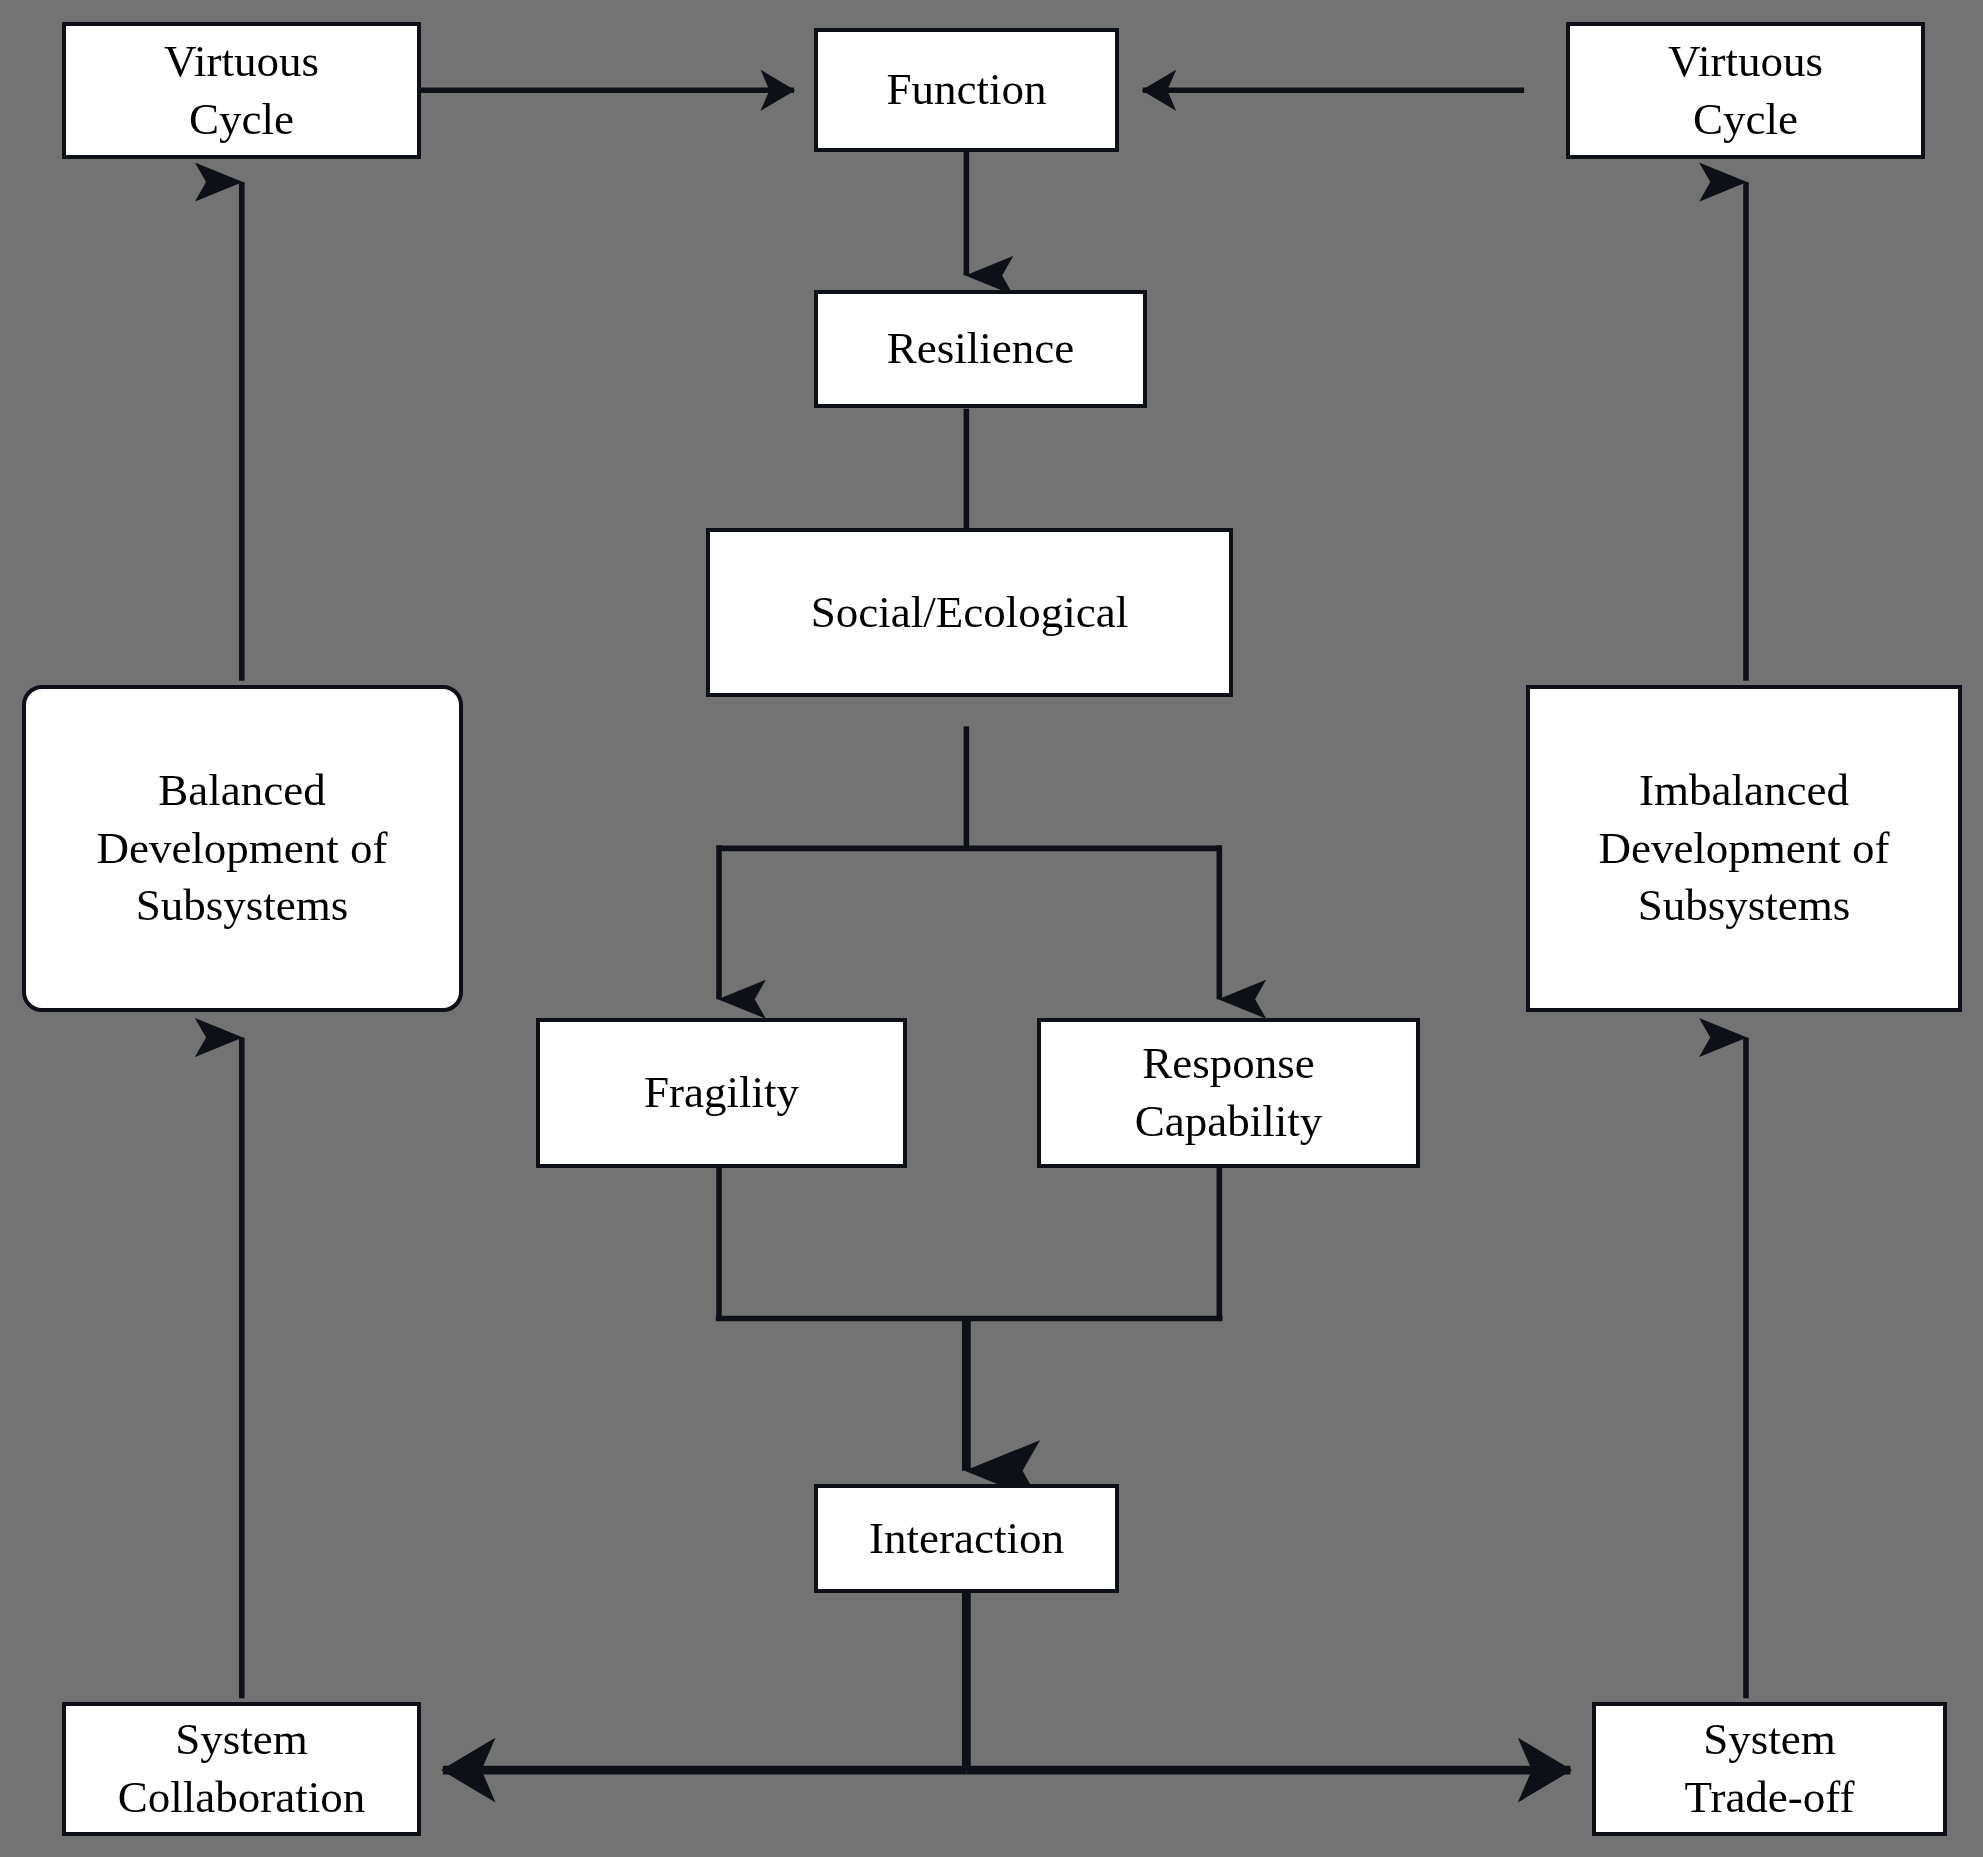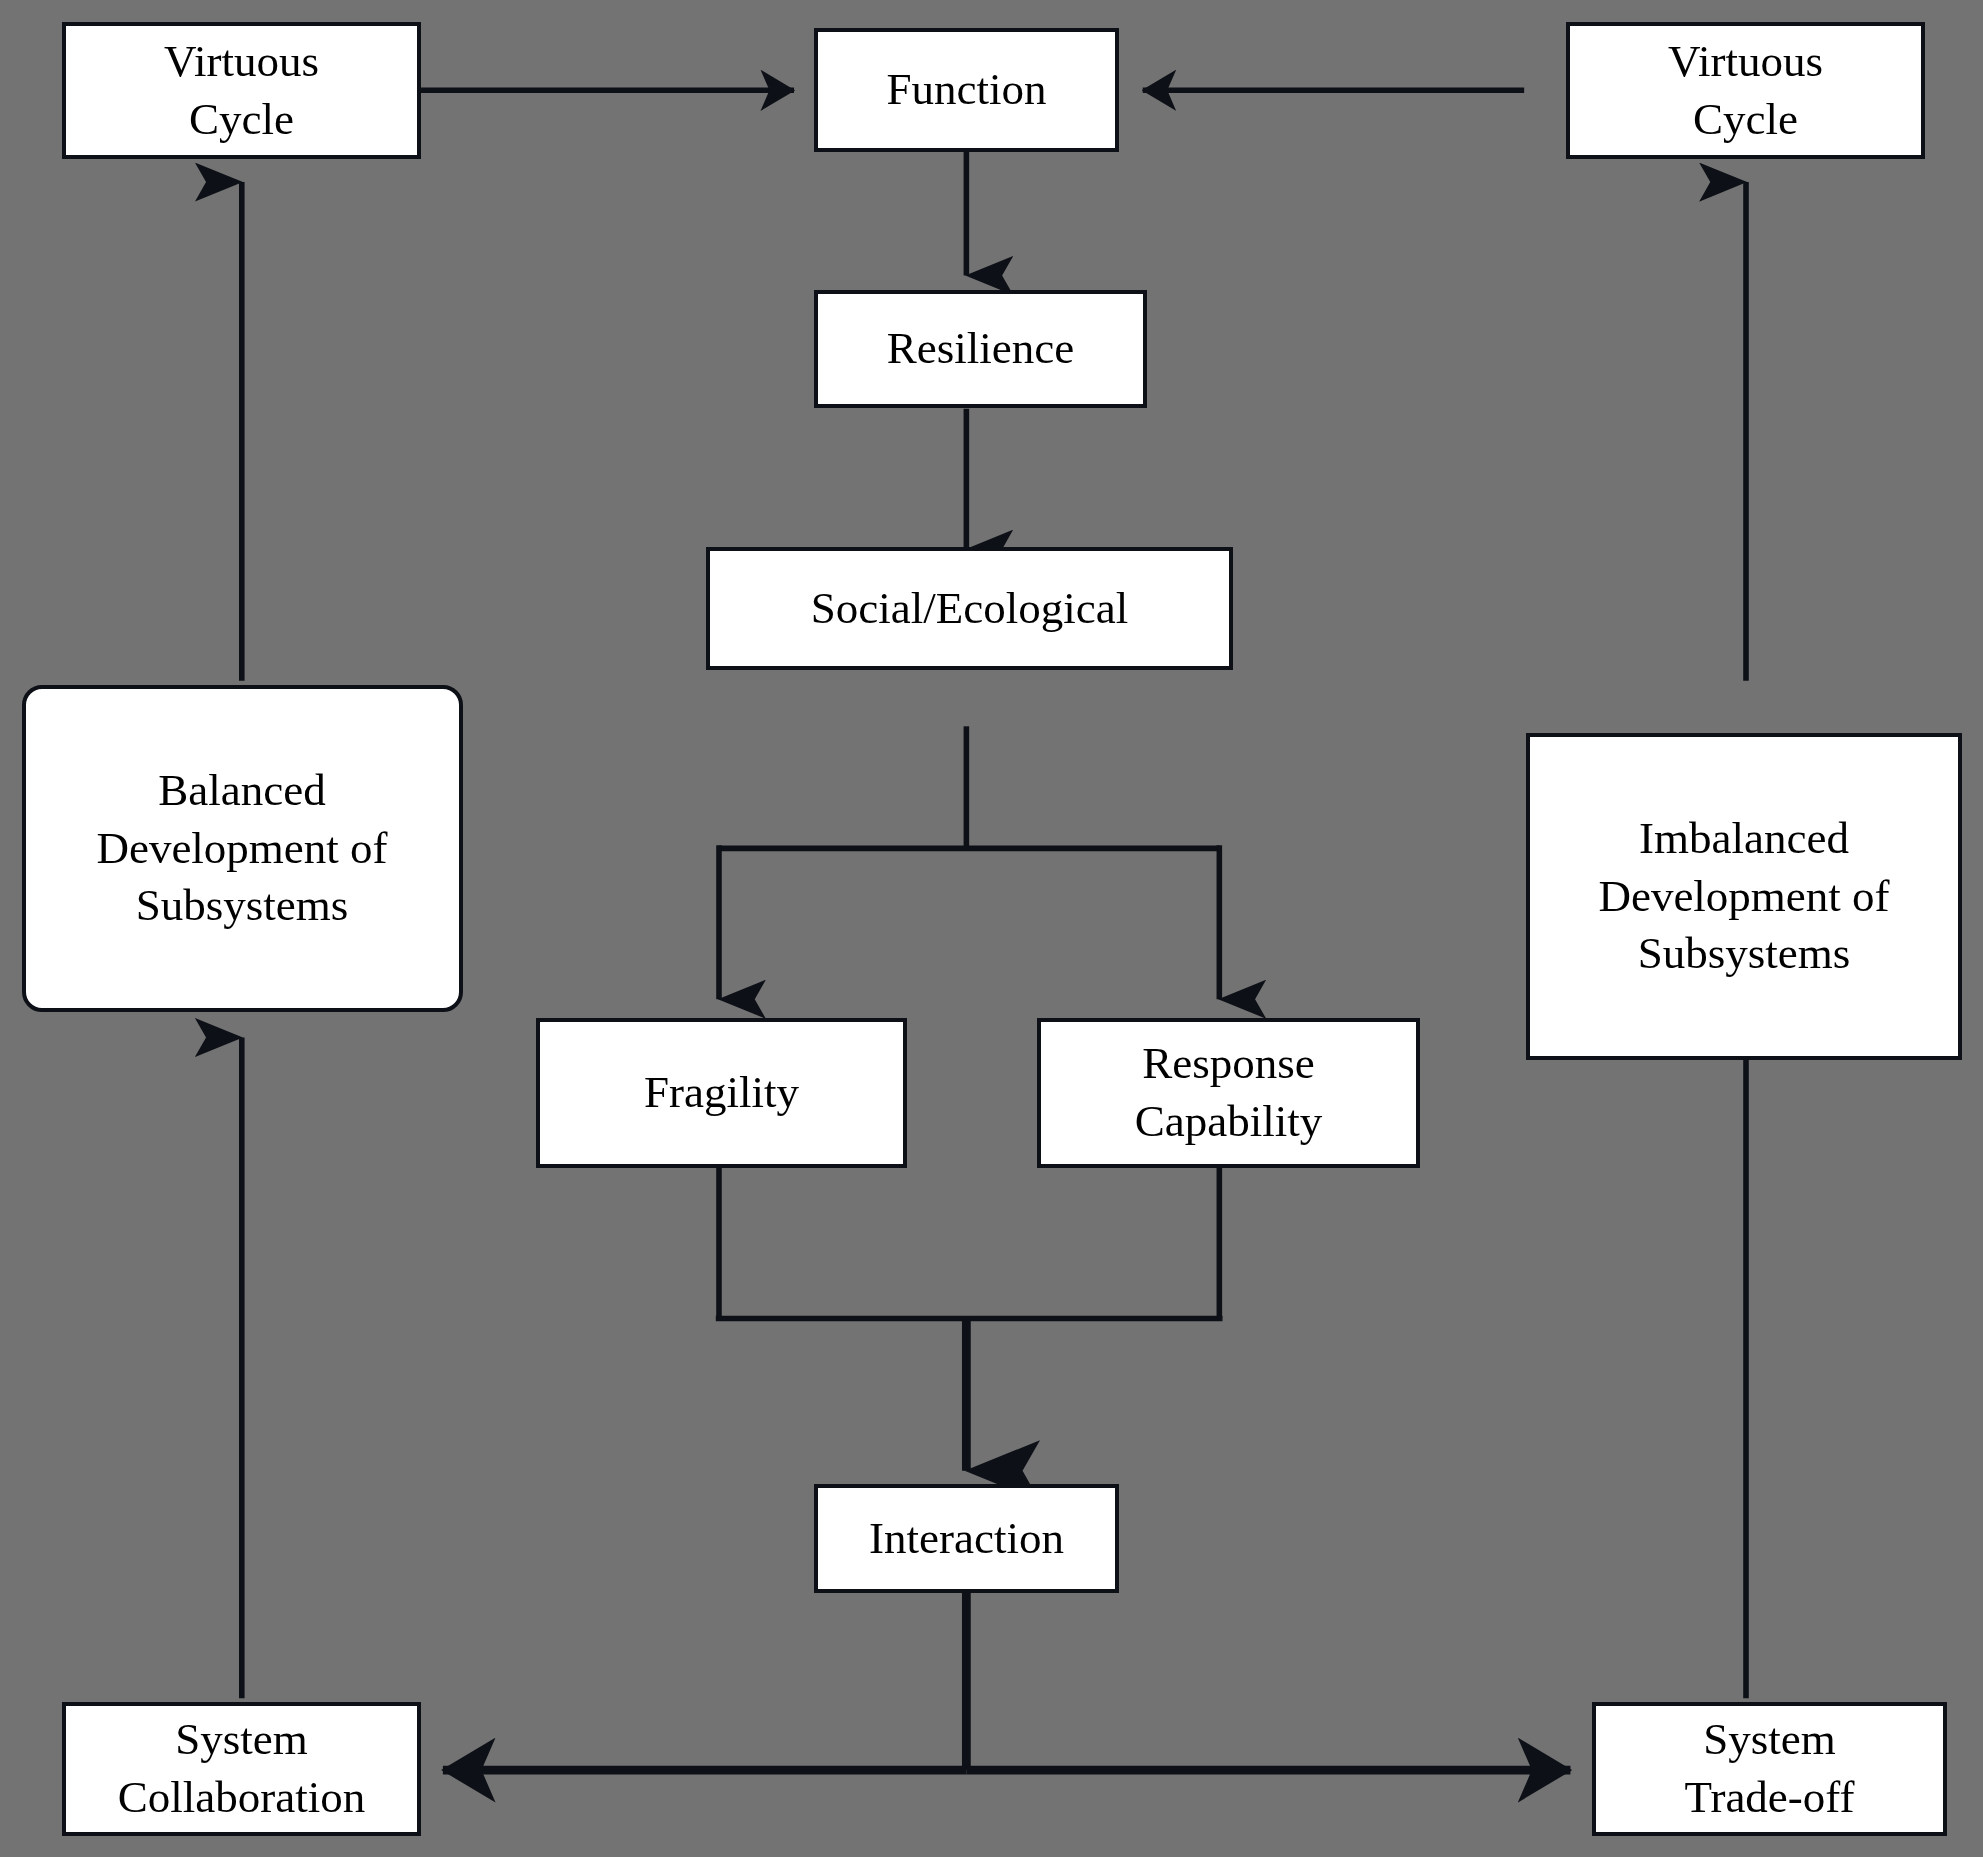--- a/index.html
+++ b/index.html
@@ -112,29 +112,29 @@
   </div>
 
   <div class="node" style="left:1566px; top:22.3px; width:359px; height:137px;">
     <span class="lbl">Virtuous<br>Cycle</span>
   </div>
 
   <div class="node" style="left:814px; top:290px; width:333px; height:118px;">
     <span class="lbl">Resilience</span>
   </div>
 
-  <div class="node" style="left:706px; top:547px; width:527px; height:123px;">
+  <div class="node" style="left:706px; top:528px; width:527px; height:169px;">
     <span class="lbl">Social/Ecological</span>
   </div>
 
   <div class="node" style="left:21.5px; top:685px; width:441px; height:327px;border-radius:20px;">
     <span class="lbl">Balanced<br>Development of<br>Subsystems</span>
   </div>
 
-  <div class="node" style="left:1526px; top:685px; width:436px; height:327px;margin-top:48px;">
+  <div class="node" style="left:1526px; top:685px; width:436px; height:327px;">
     <span class="lbl">Imbalanced<br>Development of<br>Subsystems</span>
   </div>
 
   <div class="node" style="left:536px; top:1018px; width:371px; height:150px;">
     <span class="lbl">Fragility</span>
   </div>
 
   <div class="node" style="left:1037px; top:1018px; width:383px; height:150px;">
     <span class="lbl">Response<br>Capability</span>
   </div>

